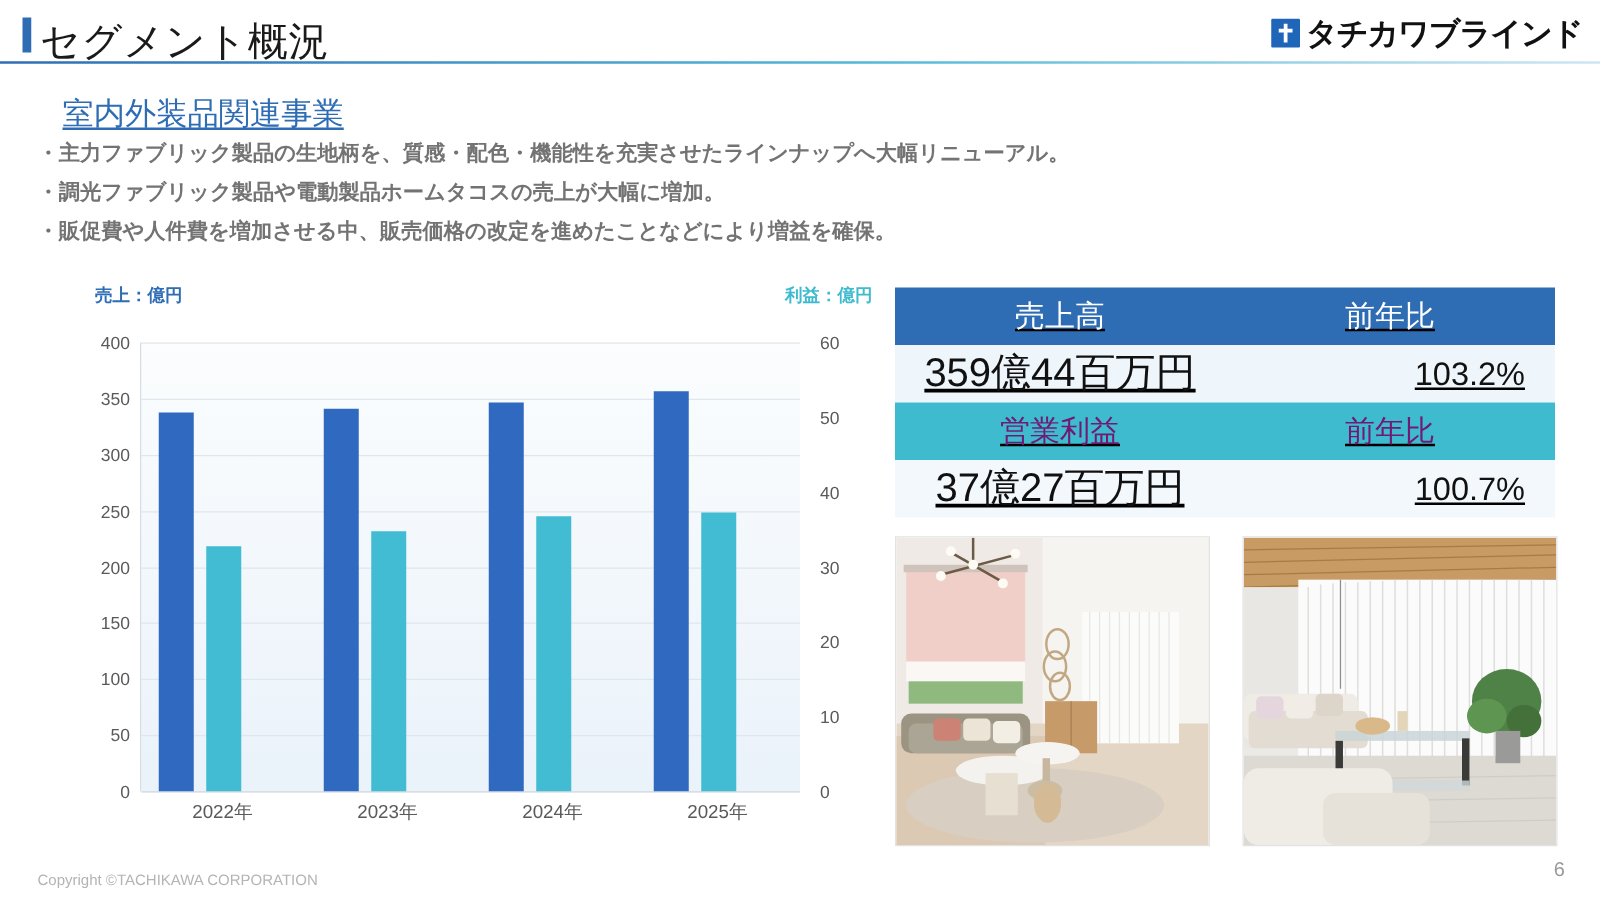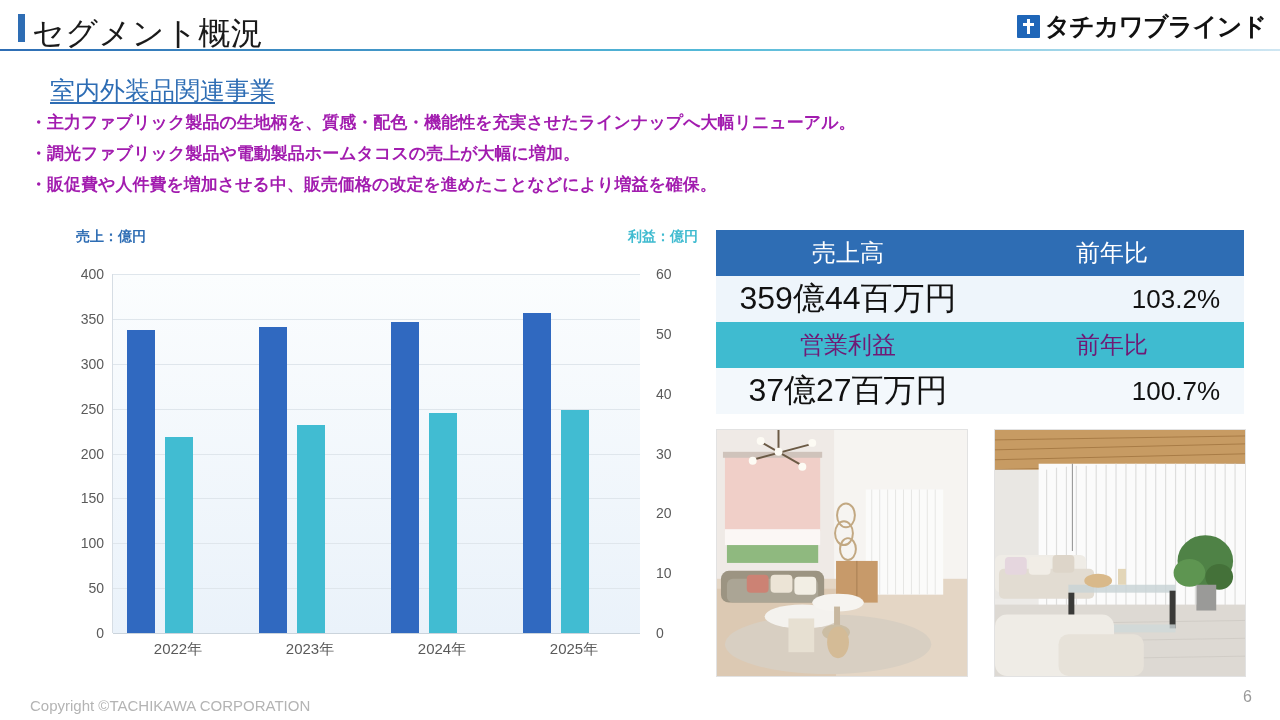--- a/index.html
+++ b/index.html
@@ -49,21 +49,21 @@
 
   
   #section-title {
     position: absolute; left: 50px; top: 74px;
     font-size: 25px; color: #2E6DB4;
     text-decoration: underline; text-underline-offset: 3px;
     white-space: nowrap;
   }
   #bullets { position: absolute; left: 30px; top: 114px; width: 1000px; }
   .bullet {
-    font-size: 17px; font-weight: bold; color: #a21caf;
+    font-size: 17px; font-weight: bold; color: #737373;
     line-height: 1.0; margin-bottom: 14px; white-space: nowrap;
   }
 
   
   #chart-panel { position: absolute; left: 60px; top: 228px; width: 640px; height: 455px; }
   #axis-label-left {
     position: absolute; left: 16px; top: 0;
     font-size: 14px; font-weight: bold; color: #2E6DB4; white-space: nowrap;
   }
   #axis-label-right {
@@ -92,21 +92,21 @@
   .bar.sales { background: #3069C0; left: 14px; }
   .bar.profit { background: #41BCD2; left: 52px; }
   .xtick {
     position: absolute; top: 372px; font-size: 15px; color: #5a5a5a;
     text-align: center; white-space: nowrap;
   }
 
   
   #kpi-table {
     position: absolute; left: 716px; top: 230px; width: 528px;
-    border-collapse: collapse; table-layout: fixed;
+    border-collapse: collapse; table-layout: fixed; text-decoration: underline;
   }
   #kpi-table td { padding: 0; height: 46px; vertical-align: middle; }
   .th-sales { background: #2E6DB4; color: #fff; }
   .th-profit { background: #3FBBD0; color: #701a75; }
   .th-cell { font-size: 24px; text-align: center; }
   .val-row { background: #eef5fb; }
   .val-row.alt { background: #f3f8fc; }
   .val-amount { font-size: 32px; color: #111; text-align: center; }
   .val-pct { font-size: 26px; color: #111; text-align: right; padding-right: 24px !important; }
 
@@ -115,21 +115,21 @@
     position: absolute; top: 429px; width: 252px; height: 248px;
     overflow: hidden; border: 1px solid #e2e2e2;
   }
   #photo-left { left: 716px; }
   #photo-right { left: 994px; }
   .photo svg { display: block; width: 100%; height: 100%; }
 
   
   #footer-copyright {
     position: absolute; left: 30px; top: 697px;
-    font-size: 15px; color: #b4b4b4; white-space: nowrap;
+    font-size: 12px; color: #b4b4b4; white-space: nowrap;
   }
   #page-number {
     position: absolute; right: 28px; top: 688px;
     font-size: 16px; color: #9a9a9a;
   }
 </style>
 </head>
 <body>
 
 <div id="header">

